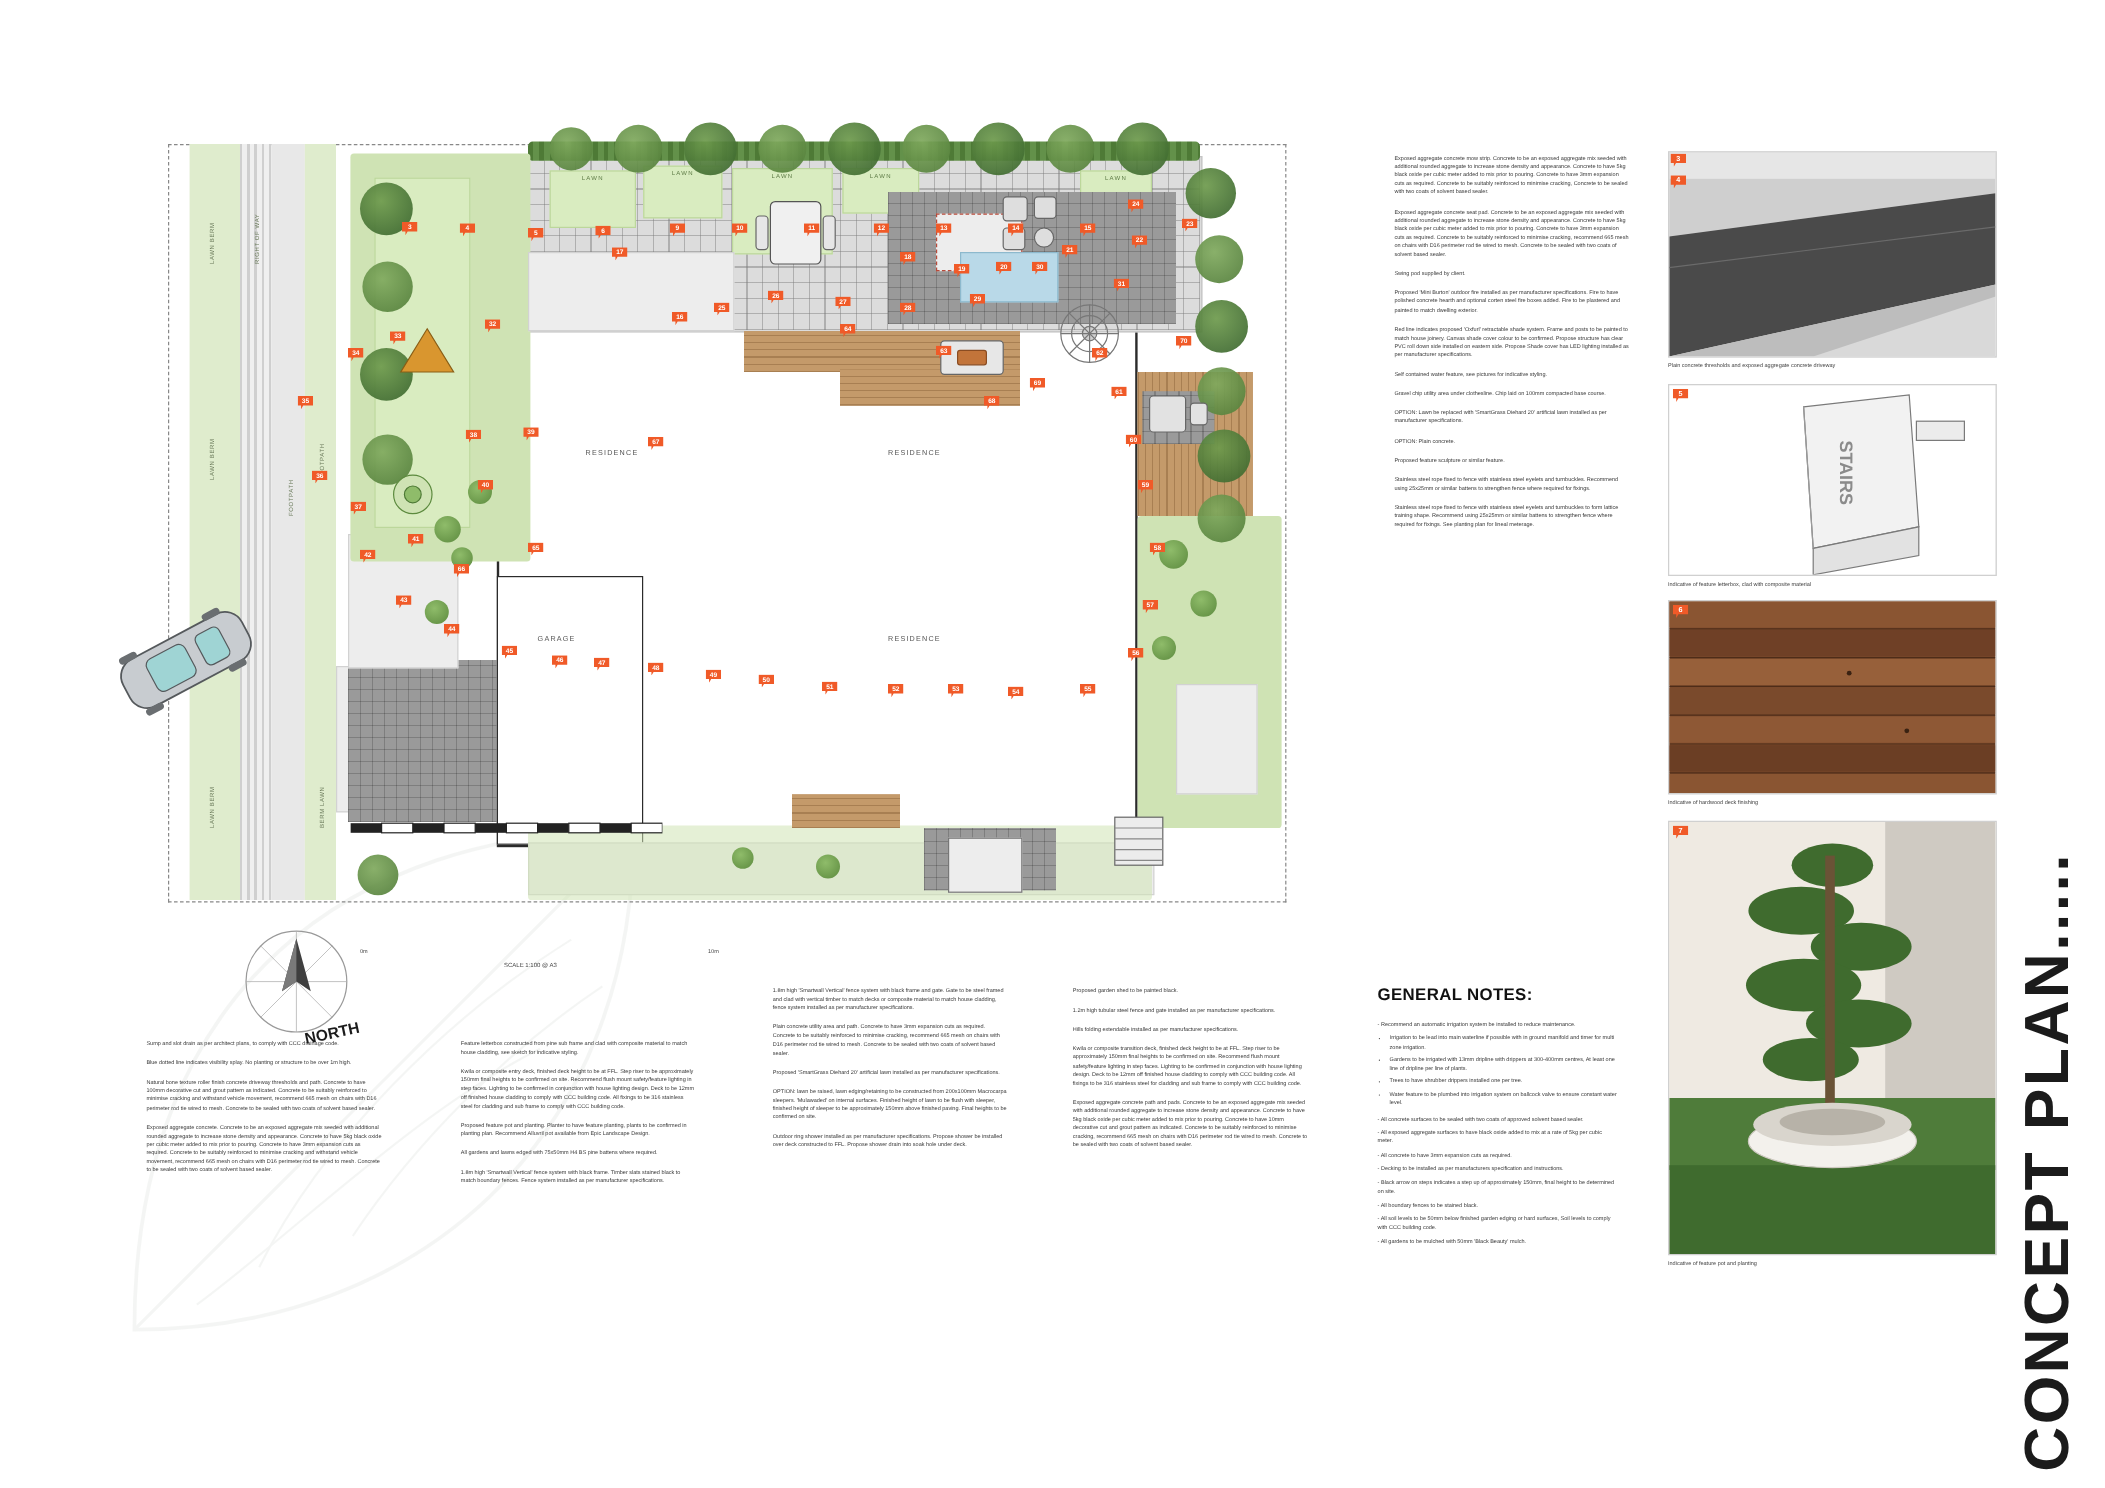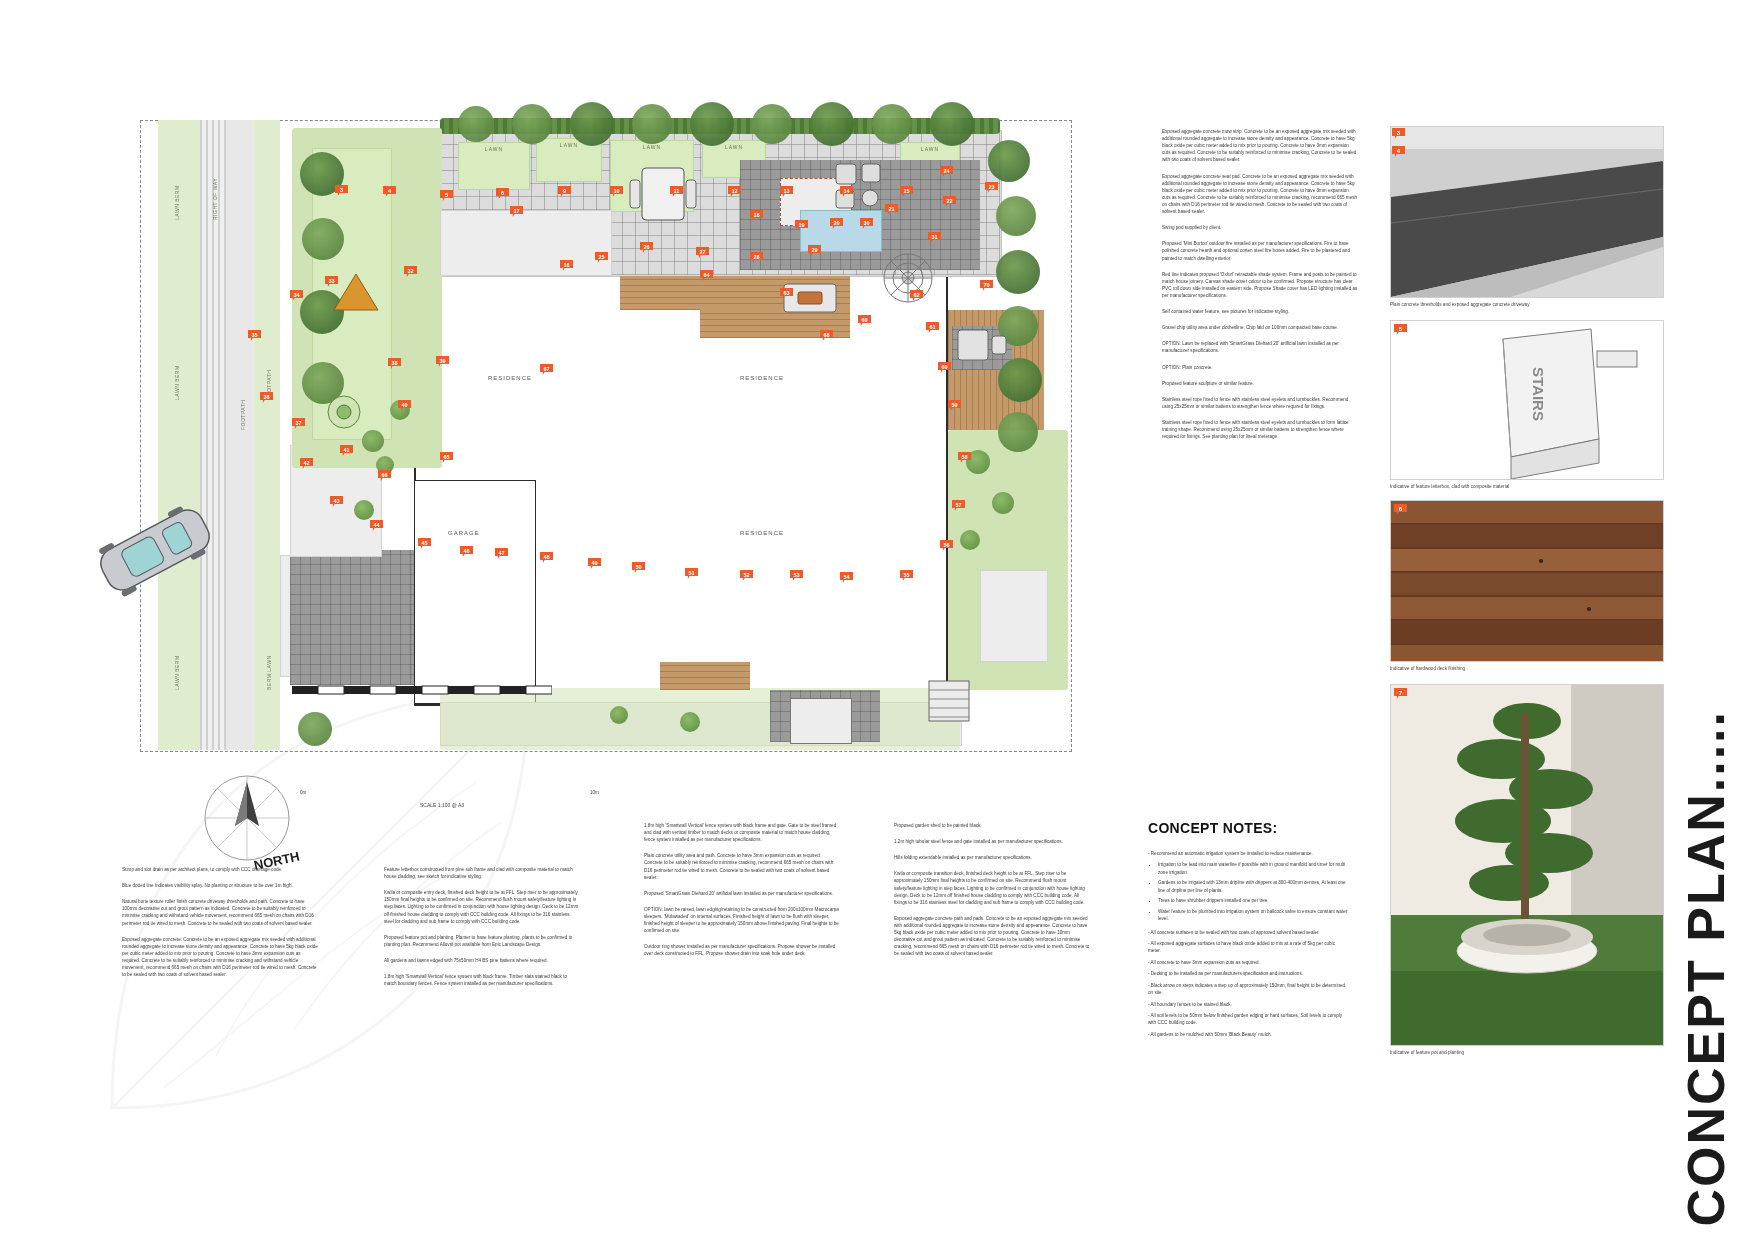--- a/index.html
+++ b/index.html
@@ -592,21 +592,21 @@
       <div class="noteitem"><span class="mk"><span class="flag"></span><span class="num">23</span></span><span>Red line indicates proposed 'Oxfurl' retractable shade system. Frame and posts to be painted to match house joinery. Canvas shade cover colour to be confirmed. Propose structure has clear PVC roll down side installed on eastern side. Propose Shade cover has LED lighting installed as per manufacturer specifications.</span></div>
       <div class="noteitem"><span class="mk"><span class="flag"></span><span class="num">24</span></span><span>Self contained water feature, see pictures for indicative styling.</span></div>
       <div class="noteitem"><span class="mk"><span class="flag"></span><span class="num">25</span></span><span>Gravel chip utility area under clothesline. Chip laid on 100mm compacted base course.</span></div>
       <div class="noteitem"><span>OPTION: Lawn be replaced with 'SmartGrass Diehard 20' artificial lawn installed as per manufacturer specifications.</span></div>
       <div class="noteitem"><span>OPTION: Plain concrete.</span></div>
       <div class="noteitem"><span class="mk"><span class="flag"></span><span class="num">26</span></span><span>Proposed feature sculpture or similar feature.</span></div>
       <div class="noteitem"><span class="mk"><span class="flag"></span><span class="num">27</span></span><span>Stainless steel rope fixed to fence with stainless steel eyelets and turnbuckles. Recommend using 25x25mm or similar battens to strengthen fence where required for fixings.</span></div>
       <div class="noteitem"><span class="mk"><span class="flag"></span><span class="num">28</span></span><span>Stainless steel rope fixed to fence with stainless steel eyelets and turnbuckles to form lattice training shape. Recommend using 25x25mm or similar battens to strengthen fence where required for fixings. See planting plan for lineal meterage.</span></div>
     </div>
 
-  <div class="gentitle">CONCEPT NOTES:</div>
+  <div class="gentitle">GENERAL NOTES:</div>
   <div class="gennotes">
     <p>- Recommend an automatic irrigation system be installed to reduce maintenance.</p>
     <ul id="gn-bullets">
         <li>Irrigation to be lead into main waterline if possible with in ground manifold and timer for multi zone irrigation.</li>
         <li>Gardens to be irrigated with 13mm dripline with drippers at 300-400mm centres, At least one line of dripline per line of plants.</li>
         <li>Trees to have shrubber drippers installed one per tree.</li>
         <li>Water feature to be plumbed into irrigation system on ballcock valve to ensure constant water level.</li>
       </ul>
     <div id="gn-tail">
         <p>- All concrete surfaces to be sealed with two coats of approved solvent based sealer.</p>

